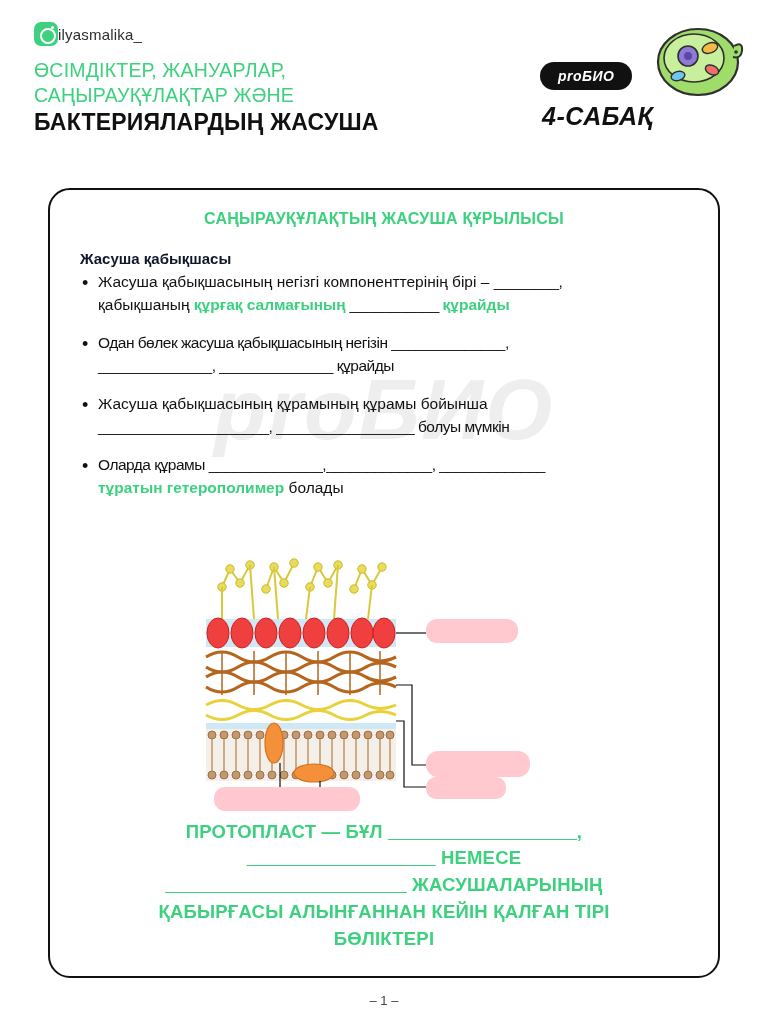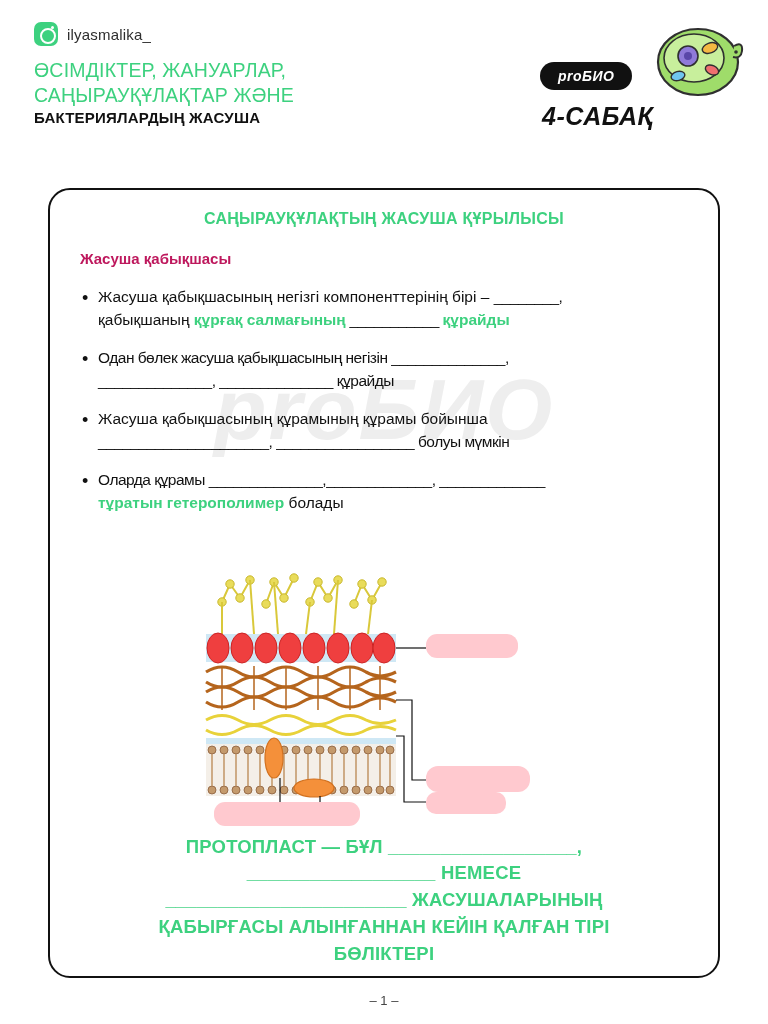--- a/index.html
+++ b/index.html
@@ -18,21 +18,20 @@
 
   
   .header {
     position: absolute;
     left: 34px; top: 22px;
     width: 700px;
   }
   .handle-row {
     display: flex;
     align-items: center;
-    gap: 9px;
     margin-bottom: 12px;
   }
   .ig-icon {
     width: 24px; height: 24px;
     border-radius: 7px;
     background: #3dd17f;
     position: relative;
     display: inline-block;
   }
   .ig-icon::before {
@@ -60,21 +59,21 @@
     max-width: 470px;
   }
   .title-green {
     font-size: 19.5px;
     font-weight: normal;
     color: #3dd17f;
     line-height: 1.28;
     letter-spacing: .2px;
   }
   .title-black {
-    font-size: 15px;
+    font-size: 23px;
     font-weight: bold;
     color: #111111;
     line-height: 1.28;
     letter-spacing: .2px;
   }
 
   
   .badge-wrap {
     position: absolute;
     right: 26px; top: 52px;
@@ -154,24 +153,24 @@
 
   .card-title {
     text-align: center;
     color: #3dd17f;
     font-size: 16px;
     font-weight: bold;
     letter-spacing: .3px;
     margin-bottom: 22px;
   }
   .section-label {
-    color: #be185d;
+    color: #0f172a;
     font-weight: bold;
     font-size: 15px;
-    margin: 0 0 19px 4px;
+    margin: 0 0 4px 4px;
   }
   ul.bullets {
     margin: 0; padding: 0 0 0 22px;
     list-style: none;
   }
   ul.bullets li {
     position: relative;
     font-size: 15.5px;
     line-height: 1.48;
     color: #111111;
@@ -201,21 +200,21 @@
   .proto {
     margin-top: 6px;
     text-align: center;
     color: #3dd17f;
     font-weight: bold;
     font-size: 18.5px;
     line-height: 1.45;
     letter-spacing: .2px;
     padding: 0 4px;
   }
-  .proto .u { color: #3dd17f; }
+  .proto .u { color: #3dd17f; text-decoration: underline; }
 
   .footer {
     position: absolute;
     left: 0; right: 0; bottom: 16px;
     text-align: center;
     font-size: 13px;
     color: #444444;
   }
 </style>
 </head>

